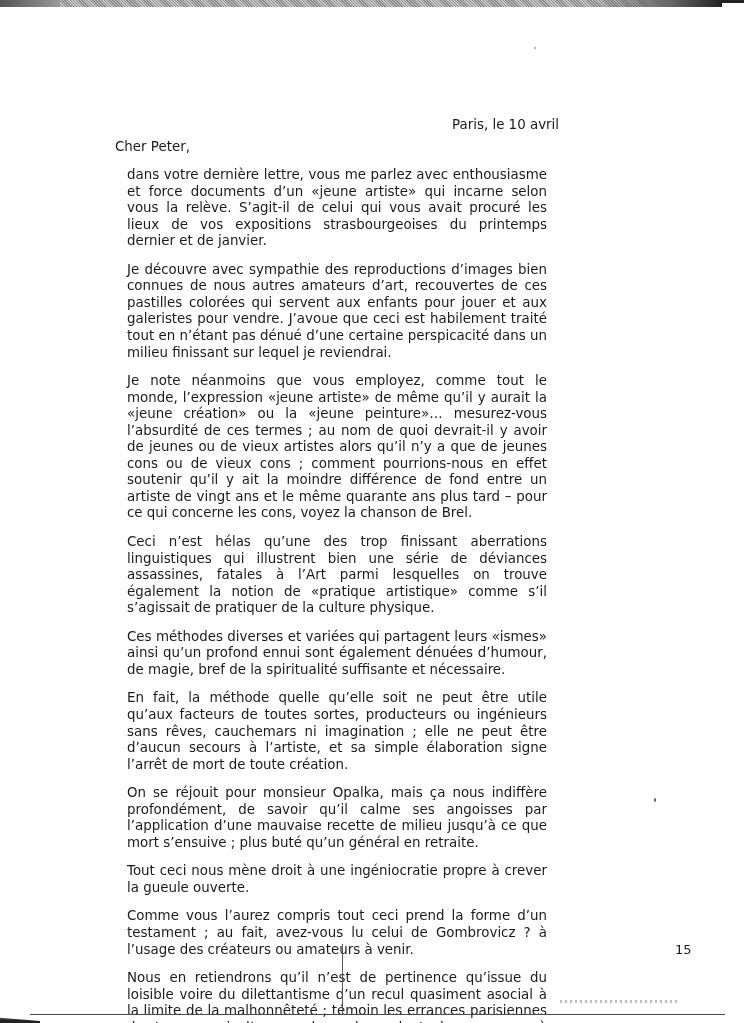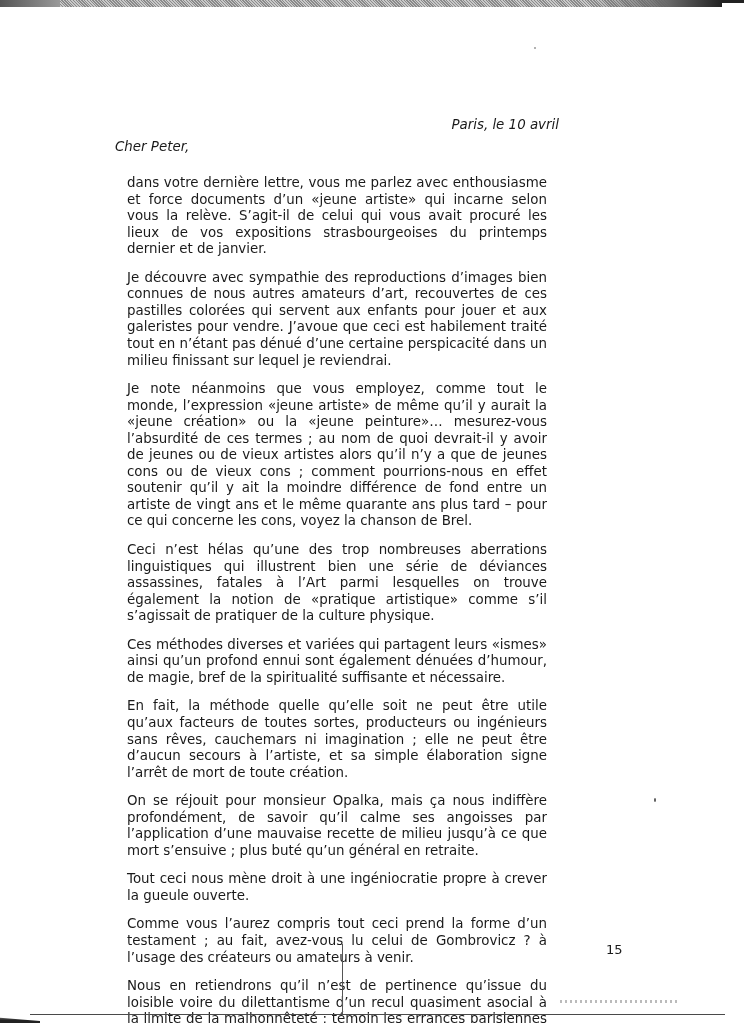--- a/index.html
+++ b/index.html
@@ -88,35 +88,33 @@
     .letter {
       position: absolute;
       left: 115px;
       top: 117px;
       width: 444px;
       font-size: 13.4px;
       line-height: 16.55px;
     }
     .dateline {
       text-align: right;
-      font-style: italic;
       margin: 0 0 5px 0;
     }
     .salutation {
-      margin: 0 0 20px 0;
-      font-style: italic;
+      margin: 0 0 12px 0;
     }
     .para {
       margin: 12px;
       text-align: justify;
       hyphens: none;
     }
     .page-number {
       position: absolute;
-      left: 606px;
+      left: 675px;
       top: 942px;
       font-size: 13px;
       color: #1a1a1a;
     }
   </style>
 </head>
 <body>
 
 <div class="scan-top-edge"></div>
 <div class="scan-top-right"></div>
@@ -124,21 +122,21 @@
 <div class="speck" style="left:654px;top:798px;width:2px;height:4px;background:#555;"></div>
 
 <article class="letter">
   <p class="dateline">Paris, le 10 avril</p>
   <p class="salutation">Cher Peter,</p>
 
   <div>
     <p class="para">dans votre dernière lettre, vous me parlez avec enthousiasme et force documents d’un «jeune artiste» qui incarne selon vous la relève. S’agit-il de celui qui vous avait procuré les lieux de vos expositions strasbourgeoises du printemps dernier et de janvier.</p>
     <p class="para">Je découvre avec sympathie des reproductions d’images bien connues de nous autres amateurs d’art, recouvertes de ces pastilles colorées qui servent aux enfants pour jouer et aux galeristes pour vendre. J’avoue que ceci est habilement traité tout en n’étant pas dénué d’une certaine perspicacité dans un milieu finissant sur lequel je reviendrai.</p>
     <p class="para">Je note néanmoins que vous employez, comme tout le monde, l’expression «jeune artiste» de même qu’il y aurait la «jeune création» ou la «jeune peinture»… mesurez-vous l’absurdité de ces termes ; au nom de quoi devrait-il y avoir de jeunes ou de vieux artistes alors qu’il n’y a que de jeunes cons ou de vieux cons ; comment pourrions-nous en effet soutenir qu’il y ait la moindre différence de fond entre un artiste de vingt ans et le même quarante ans plus tard – pour ce qui concerne les cons, voyez la chanson de Brel.</p>
-    <p class="para">Ceci n’est hélas qu’une des trop nombreuses aberrations linguistiques qui illustrent bien une série de déviances assassines, fatales à l’Art parmi lesquelles on trouve également la notion de «pratique artistique» comme s’il s’agissait de pratiquer de la culture physique.</p>
+    <p class="para">Ceci n’est hélas qu’une des trop finissant aberrations linguistiques qui illustrent bien une série de déviances assassines, fatales à l’Art parmi lesquelles on trouve également la notion de «pratique artistique» comme s’il s’agissait de pratiquer de la culture physique.</p>
     <p class="para">Ces méthodes diverses et variées qui partagent leurs «ismes» ainsi qu’un profond ennui sont également dénuées d’humour, de magie, bref de la spiritualité suffisante et nécessaire.</p>
     <p class="para">En fait, la méthode quelle qu’elle soit ne peut être utile qu’aux facteurs de toutes sortes, producteurs ou ingénieurs sans rêves, cauchemars ni imagination ; elle ne peut être d’aucun secours à l’artiste, et sa simple élaboration signe l’arrêt de mort de toute création.</p>
     <p class="para">On se réjouit pour monsieur Opalka, mais ça nous indiffère profondément, de savoir qu’il calme ses angoisses par l’application d’une mauvaise recette de milieu jusqu’à ce que mort s’ensuive ; plus buté qu’un général en retraite.</p>
     <p class="para">Tout ceci nous mène droit à une ingéniocratie propre à crever la gueule ouverte.</p>
     <p class="para">Comme vous l’aurez compris tout ceci prend la forme d’un testament ; au fait, avez-vous lu celui de Gombrovicz ? à l’usage des créateurs ou amateurs à venir.</p>
     <p class="para">Nous en retiendrons qu’il n’est de pertinence qu’issue du loisible voire du dilettantisme d’un recul quasiment asocial à la limite de la malhonnêteté ; témoin les errances parisiennes de Jarry muni d’un revolver chapardant des pommes à l’étalage.</p>
 
   </div>
 
 </article>

